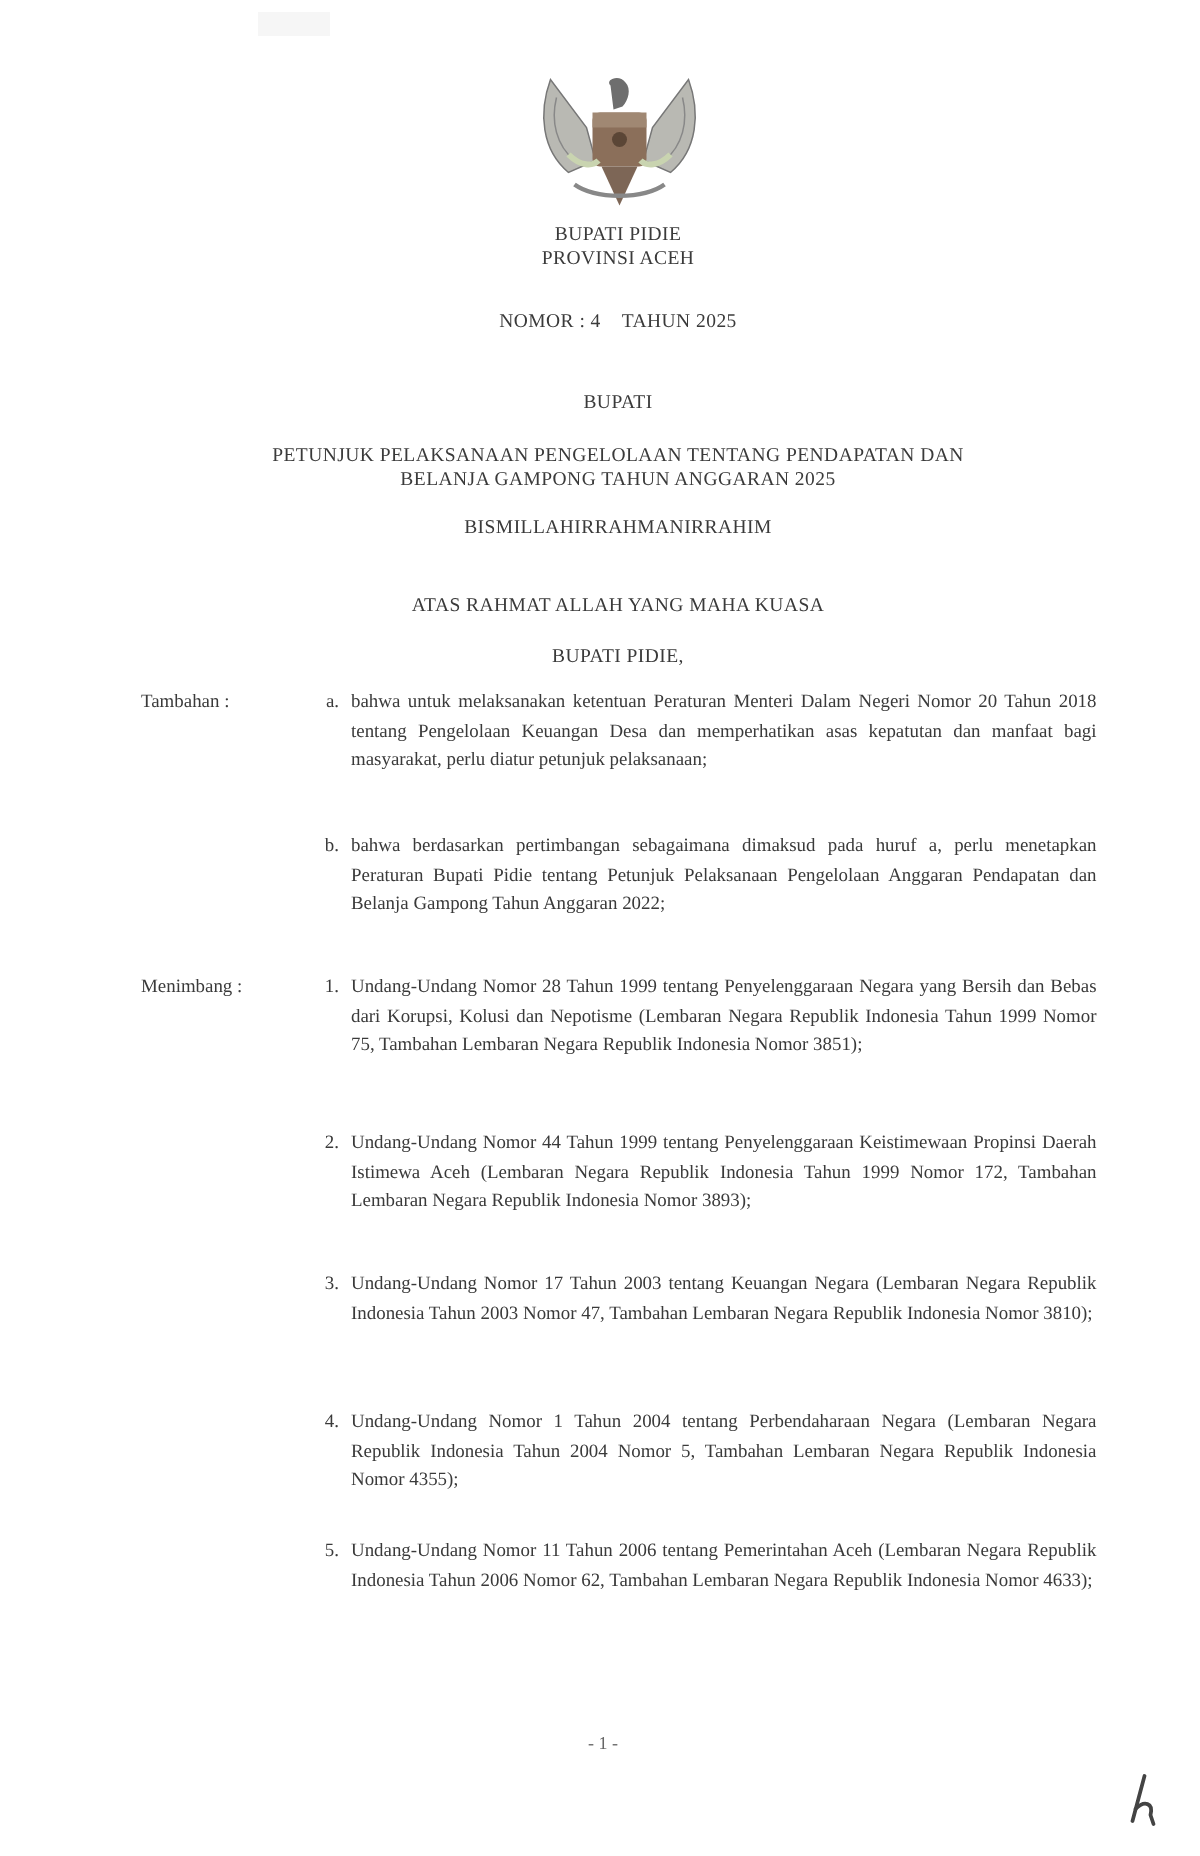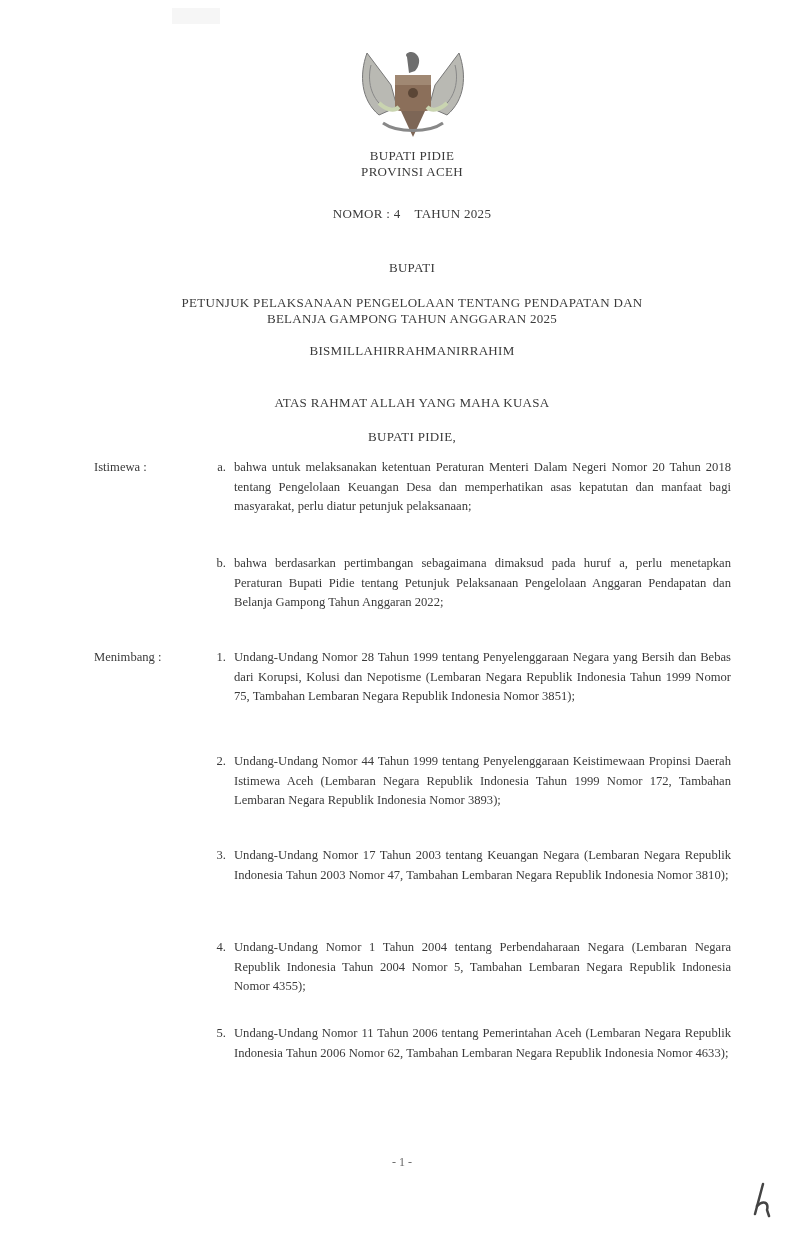--- a/index.html
+++ b/index.html
@@ -66,21 +66,21 @@
   <div class="center title">
     <div>PETUNJUK PELAKSANAAN PENGELOLAAN TENTANG PENDAPATAN DAN</div>
     <div>BELANJA GAMPONG TAHUN ANGGARAN 2025</div>
   </div>
 
   <div class="center bism">BISMILLAHIRRAHMANIRRAHIM</div>
   <div class="center bupati">BUPATI PIDIE,</div>
   <div class="center atas">ATAS RAHMAT ALLAH YANG MAHA KUASA</div>
 
   <div class="section" style="top:458px;">
-    <div class="section-label">Istimewa :</div>
+    <div class="section-label">Tambahan :</div>
     <div class="item" style="top:0;">
       <div class="item-mark" style="left:112px;">a.</div>
       <div class="item-text">bahwa untuk melaksanakan ketentuan Peraturan Menteri Dalam Negeri Nomor 20 Tahun 2018 tentang Pengelolaan Keuangan Desa dan memperhatikan asas kepatutan dan manfaat bagi masyarakat, perlu diatur petunjuk pelaksanaan;</div>
     </div>
     <div class="item" style="top:96px;">
       <div class="item-mark" style="left:112px;">b.</div>
       <div class="item-text">bahwa berdasarkan pertimbangan sebagaimana dimaksud pada huruf a, perlu menetapkan Peraturan Bupati Pidie tentang Petunjuk Pelaksanaan Pengelolaan Anggaran Pendapatan dan Belanja Gampong Tahun Anggaran 2022;</div>
     </div>
   </div>
 

